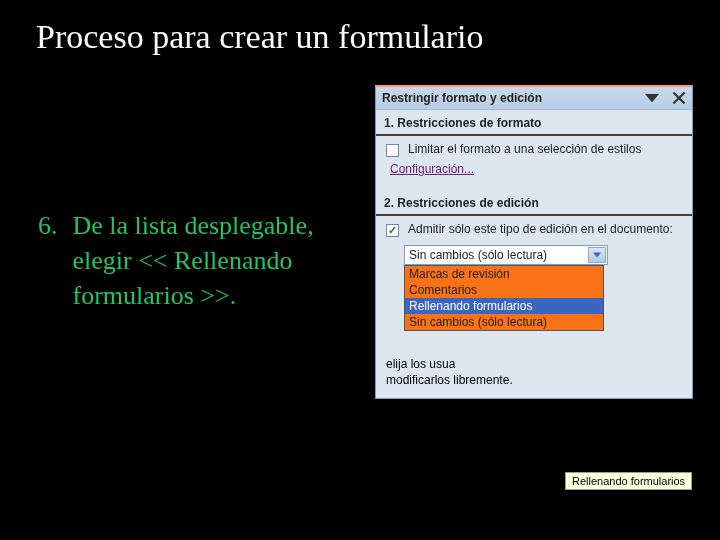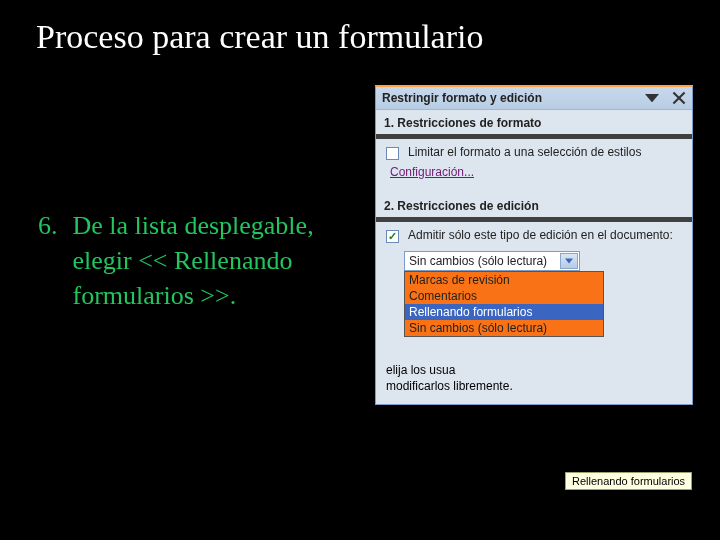--- a/index.html
+++ b/index.html
@@ -61,21 +61,21 @@
   .panel-header .ctrl {
     width: 14px; height: 14px;
     display: flex; align-items: center; justify-content: center;
     margin-left: 4px;
     cursor: pointer;
     color: #333;
   }
   .sec-head {
     font-weight: bold;
     padding: 6px 8px 4px 8px;
-    border-bottom: 5px solid #404040;
+    border-bottom: 2px solid #404040;
   }
   .sec-body { padding: 6px 10px 8px 10px; }
   .chk-row { display: flex; align-items: flex-start; gap: 9px; }
   .chk {
     width: 13px; height: 13px;
     background: #fff;
     border: 1px solid #6a8bb5;
     margin-top: 2px;
     flex-shrink: 0;
     display: flex; align-items: center; justify-content: center;
@@ -92,21 +92,21 @@
   .cfg-link {
     color: #701a75;
     text-decoration: underline;
     padding: 4px 0 6px 4px;
     display: inline-block;
     cursor: pointer;
   }
   .dropdown-wrap {
     position: relative;
     margin: 8px 0 2px 18px;
-    width: 176px;
+    width: 204px;
   }
   .dd-sel {
     border: 1px solid #7a9ec6;
     background: #fff;
     height: 20px;
     display: flex;
     align-items: center;
     padding: 0 4px;
     font-size: 12px;
     position: relative;

